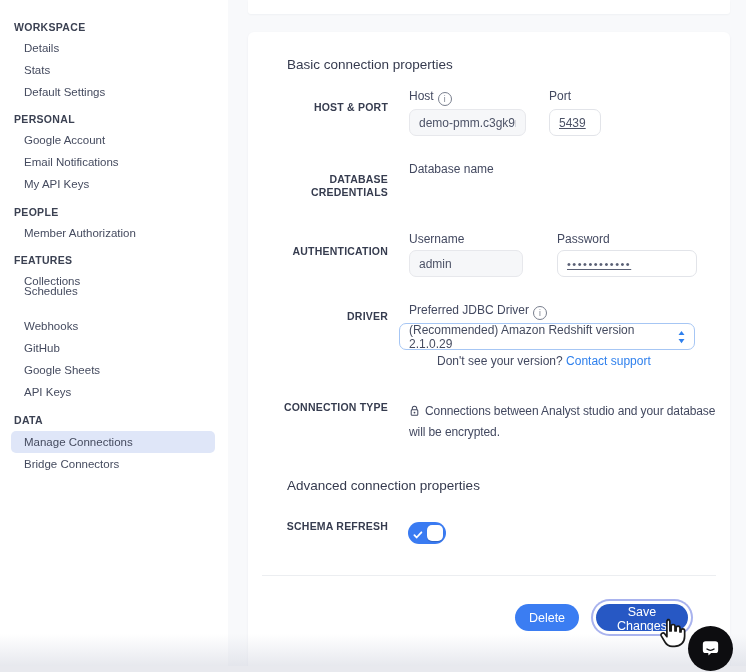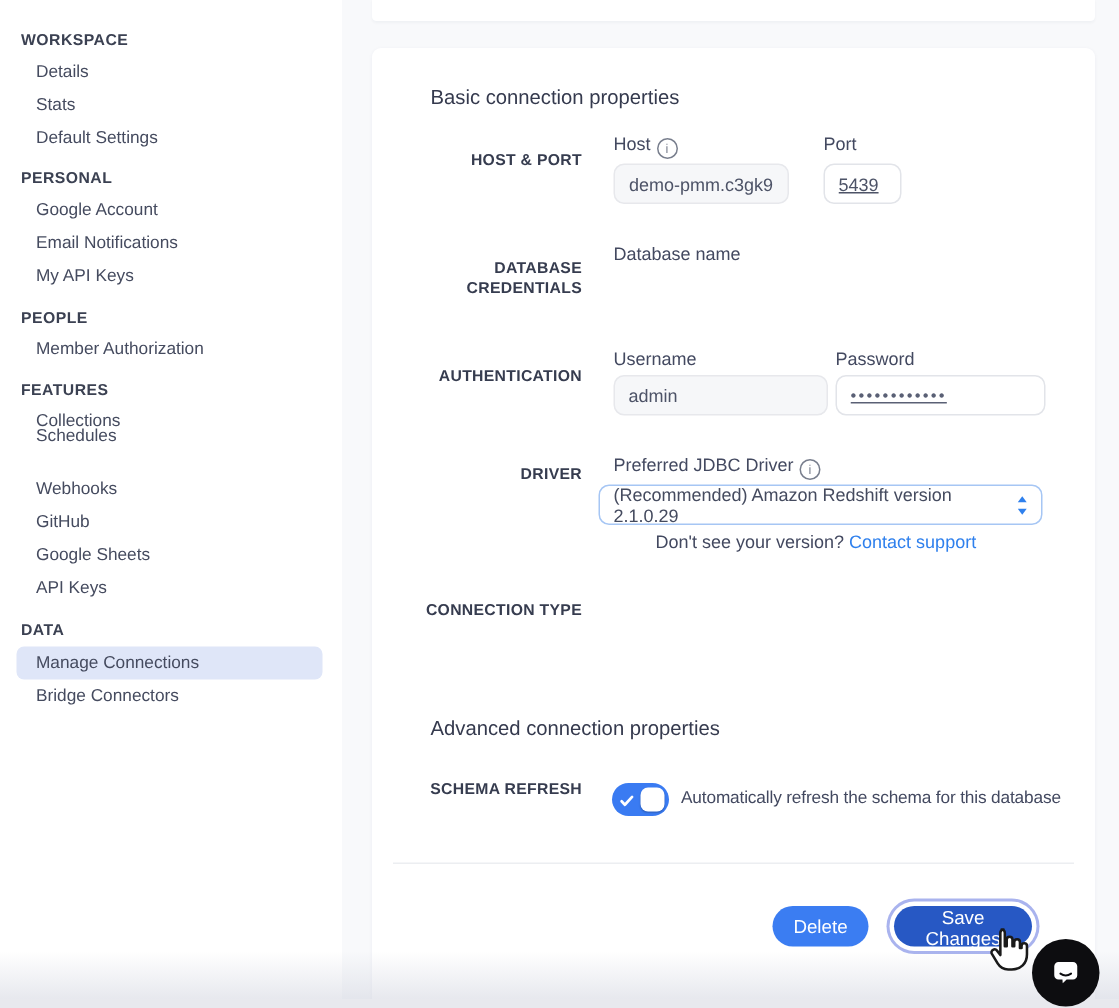--- a/index.html
+++ b/index.html
@@ -97,54 +97,60 @@
       <div class="flabel" style="left:161px;top:57px"><span>Host</span><i class="info">i</i></div>
       <input class="tin fill" style="left: 161px; top: 77px; width: 117px;" value="demo-pmm.c3gk9nxd">
       <div class="flabel" style="left:301px;top:57px">Port</div>
       <input class="tin line" style="left: 301px; top: 77px; width: 52px;" value="5439">
 
       <div class="glabel" style="top:141px">DATABASE CREDENTIALS</div>
       <div class="flabel" style="left:161px;top:130px">Database name</div>
 
       <div class="glabel" style="top:213px">AUTHENTICATION</div>
       <div class="flabel" style="left:161px;top:200px">Username</div>
-      <input class="tin fill" style="left: 161px; top: 218px; width: 143px;" value="admin">
+      <input class="tin fill" style="left: 161px; top: 218px; width: 114px;" value="admin">
       <div class="flabel" style="left:309px;top:200px">Password</div>
       <input class="tin line pw" style="left: 309px; top: 218px; width: 140px;" value="••••••••••••">
 
       <div class="glabel" style="top:278px">DRIVER</div>
       <div class="flabel" style="left:161px;top:271px"><span>Preferred JDBC Driver</span><i class="info">i</i></div>
       <div class="select" style="left:151px;top:291px;width:296px">
         <span>(Recommended) Amazon Redshift version 2.1.0.29</span>
         <span style="display:flex">
           <svg width="9" height="14" viewBox="0 0 10 16">
               <path d="M5 1l3.4 4.6H1.6z" fill="#2f80ed"></path>
               <path d="M5 15L1.6 10.4h6.8z" fill="#2f80ed"></path>
             </svg>
         </span>
       </div>
       <div class="help" style="left:161px;top:322px">
         <span>Don't see your version?</span>
         <span class="link">Contact support</span>
       </div>
 
       <div class="glabel" style="top:369px">CONNECTION TYPE</div>
+      <div class="bodytext" style="left:161px;top:369px;width:322px">
+        <svg class="lock" width="11" height="12" viewBox="0 0 12 13">
+            <path d="M3.6 5.2V3.6a2.4 2.4 0 0 1 4.8 0v1.6" fill="none" stroke="currentColor" stroke-width="1.1"></path>
+            <rect x="2.4" y="5.2" width="7.2" height="6" rx="1" fill="none" stroke="currentColor" stroke-width="1.1"></rect>
+            <circle cx="6" cy="8.2" r="1" fill="currentColor"></circle>
+          </svg><span>Connections between Analyst studio and your database will be encrypted.</span>
+      </div>
 
       <div class="h1" style="top:446px">Advanced connection properties</div>
 
       <div class="glabel" style="top:488px">SCHEMA REFRESH</div>
       <div class="toggle">
         <span class="tick">
           <svg width="12" height="12" viewBox="0 0 12 12">
               <path d="M2.4 6.2l2.2 2.3 4.8-5.2" stroke="#fff" stroke-width="1.8" fill="none" stroke-linecap="round" stroke-linejoin="round"></path>
             </svg>
         </span>
         <span class="knob"></span>
       </div>
-      <div class="schematext">Automatically refresh the schema for this database</div>
 
       <div class="divider"></div>
 
       <button class="btn btn-delete">Delete</button>
       <button class="btn btn-save">Save Changes</button>
     </section>
   </div>
 
   <div class="fade"></div>
   <div class="bottombar"></div>

